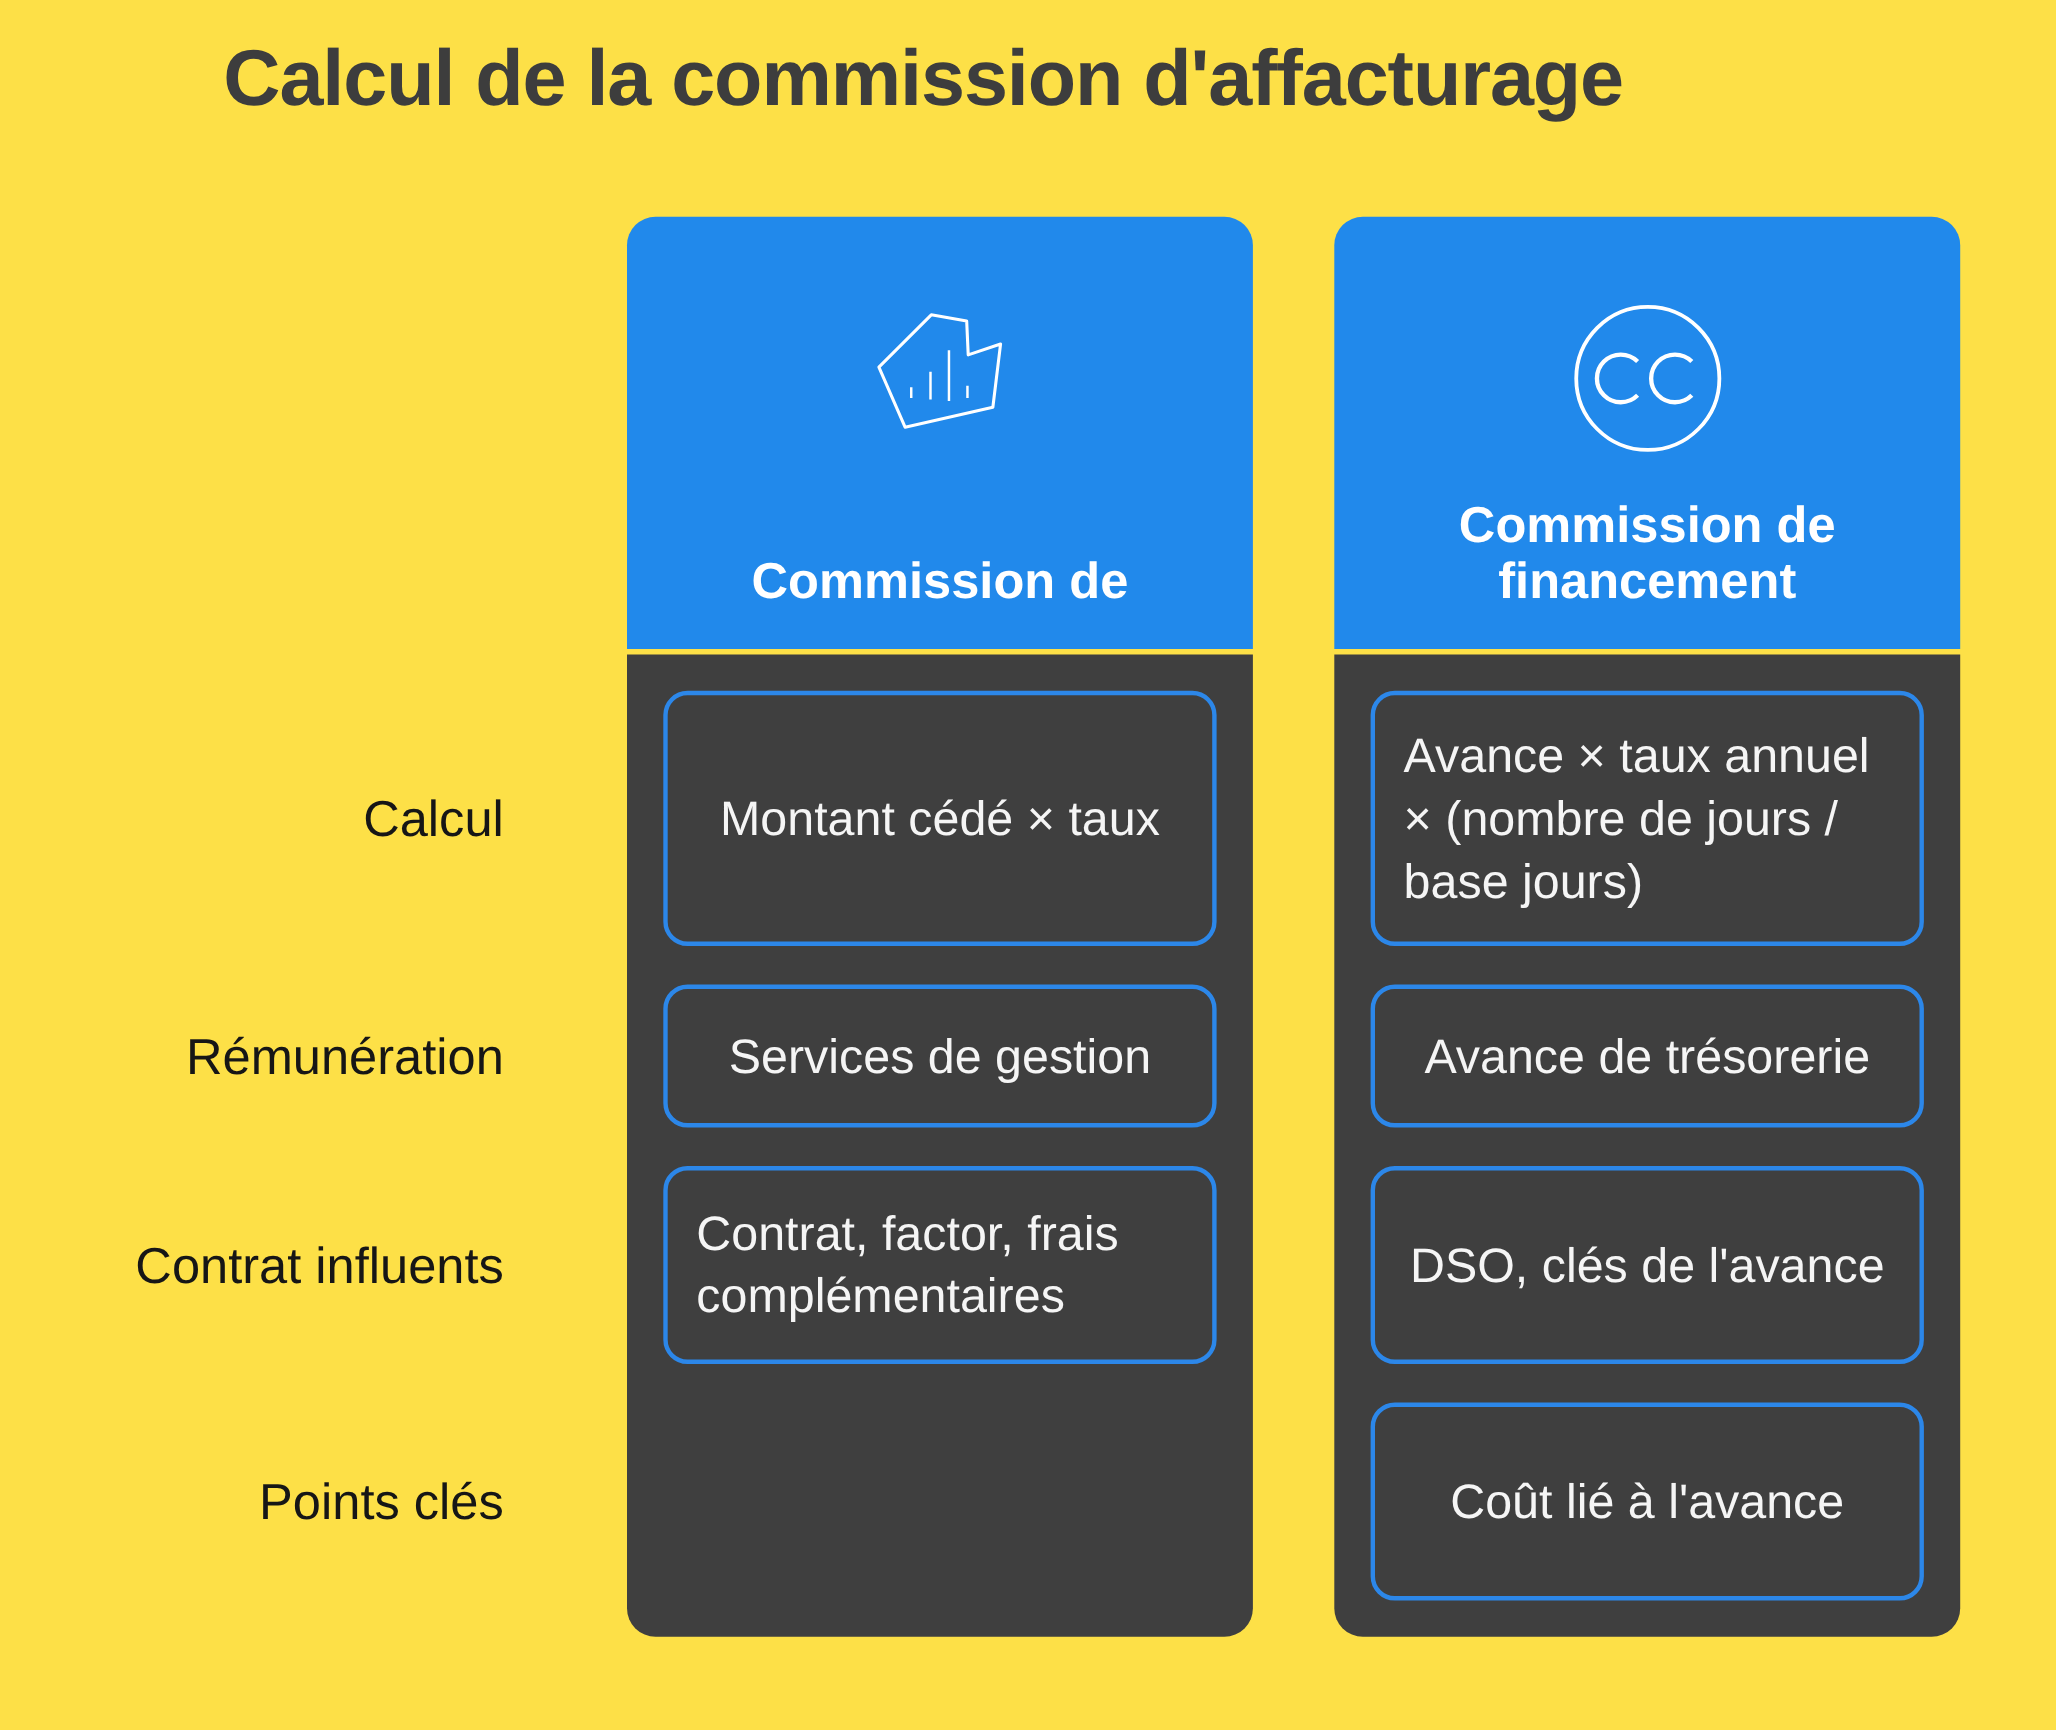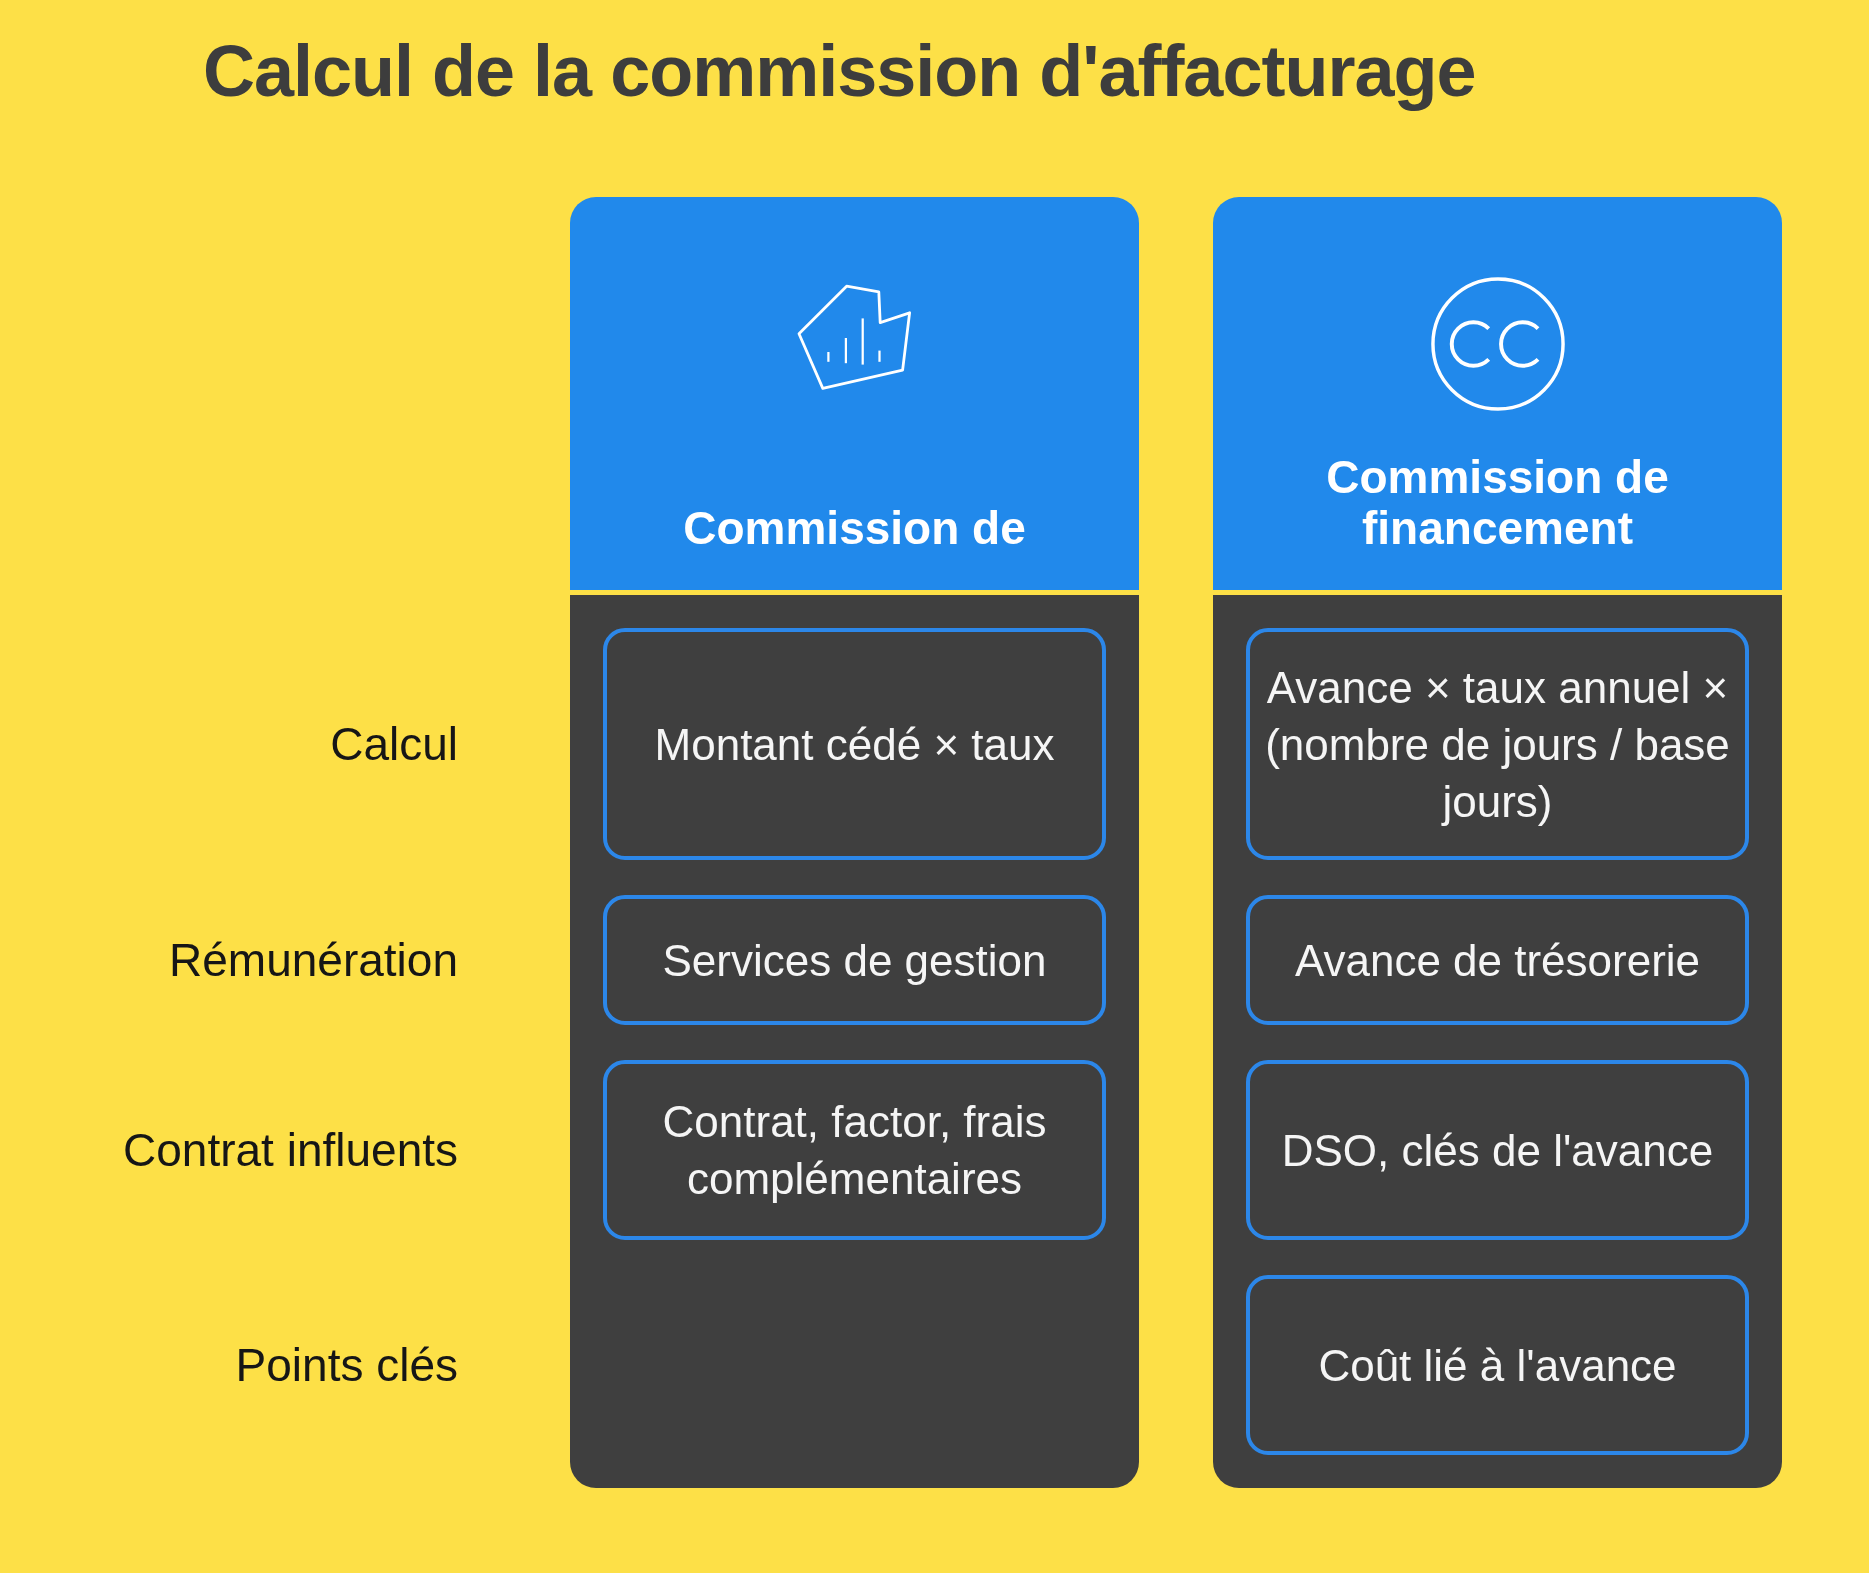--- a/index.html
+++ b/index.html
@@ -86,25 +86,24 @@
   }
   .cell{
     position:absolute;
     left:33px;
     right:33px;
     border:4px solid var(--cell-border);
     border-radius:22px;
     display:flex;
     align-items:center;
     justify-content:center;
-    text-align:center;
     color:var(--cell-text);
     font-size:44px;
     line-height:57px;
-    padding:0 14px;
+    padding:0 26px;
   }
   .cell.row1{top:33px;height:232px;}
   .cell.row2{top:300px;height:130px;}
   .cell.row3{top:465px;height:180px;}
   .cell.row4{top:680px;height:180px;}
   svg{display:block;}
 </style>
 </head>
 <body>
 

